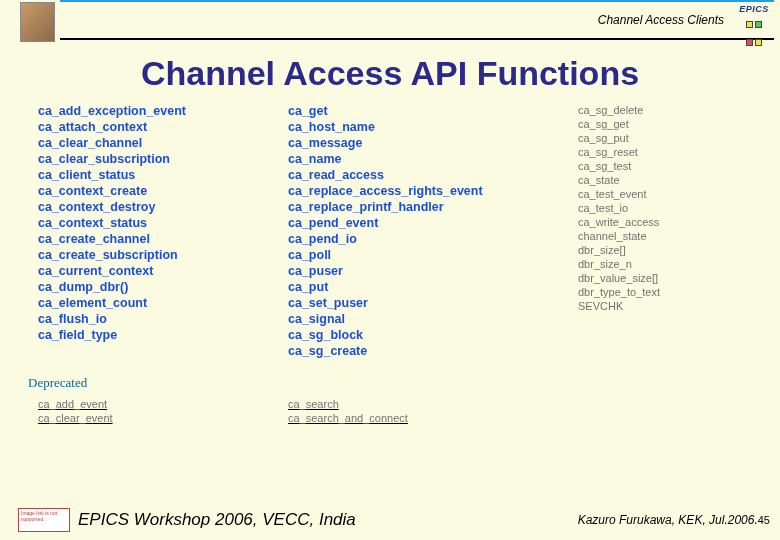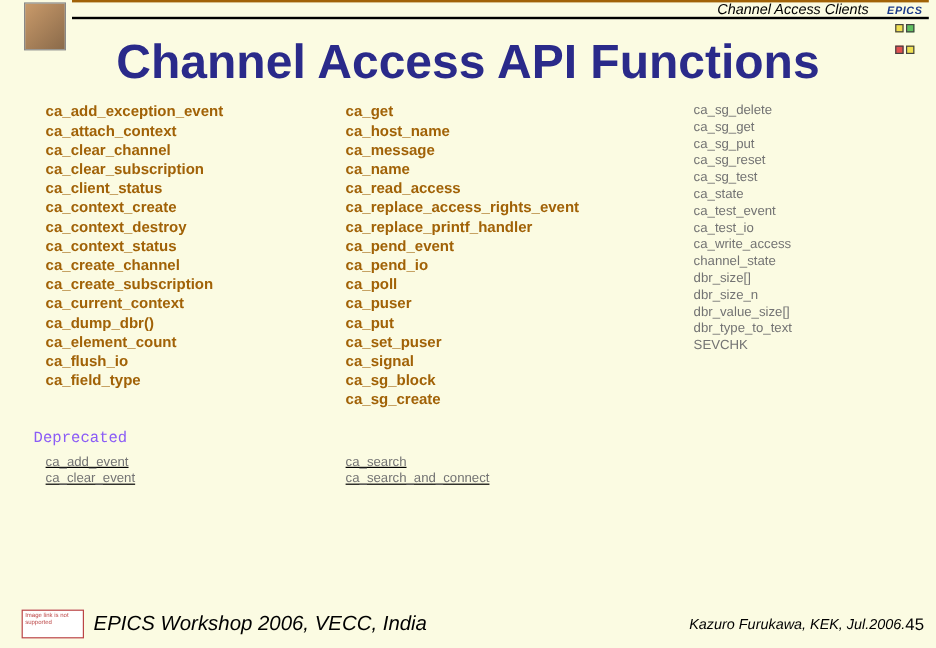--- a/index.html
+++ b/index.html
@@ -5,22 +5,22 @@
   * { margin: 0; padding: 0; box-sizing: border-box; }
   body {
     width: 780px;
     height: 540px;
     background: #fbfbe2;
     font-family: Arial, Helvetica, sans-serif;
     position: relative;
     overflow: hidden;
   }
   .header-bar {
-    height: 16px;
-    border-top: 2px solid #a16207;
+    height: 40px;
+    border-top: 2px solid #0ea5e9;
     border-bottom: 2px solid #000;
     background: #fbfbe2;
     display: flex;
     align-items: center;
     justify-content: flex-end;
     padding-right: 50px;
     margin-left: 60px;
     margin-right: 6px;
   }
   .header-title {
@@ -51,51 +51,51 @@
     color: #1a3a8a;
     letter-spacing: 0.5px;
   }
   .logo-ball { display:inline-block; width:7px; height:7px; border:1px solid #444; margin:0 1px; }
   .lb-y { background:#f0e050; }
   .lb-g { background:#60c060; }
   .lb-r { background:#e05050; }
   .slide-title {
     font-family: Arial, sans-serif;
     font-weight: bold;
-    font-size: 40px;
+    font-size: 34px;
     color: #2a2a8a;
     text-align: center;
     margin: 14px 0 10px;
   }
   .columns {
     display: flex;
     padding: 0 28px 0 38px;
     gap: 10px;
   }
   .col { display: flex; flex-direction: column; }
   .col1 { flex: 0 0 240px; }
   .col2 { flex: 0 0 280px; }
   .col3 { flex: 1; }
   .fn {
     font-family: Arial, sans-serif;
     font-weight: bold;
     font-size: 12.5px;
     line-height: 16px;
-    color: #a16207;
+    color: #1d4ed8;
   }
   .fn3 {
     font-family: Arial, sans-serif;
     font-size: 11px;
     line-height: 14px;
     color: #737373;
   }
   .deprecated-label {
-    font-family: Liberation Mono, monospace;
+    font-family: Liberation Serif, serif;
     font-size: 13px;
-    color: #8b5cf6;
+    color: #0369a1;
     margin: 16px 0 6px 28px;
   }
   .dep-columns {
     display: flex;
     padding: 0 28px 0 38px;
     gap: 10px;
     text-decoration: underline;
   }
   .footer {
     position: absolute;
@@ -124,21 +124,21 @@
     flex: 0 0 auto;
   }
   .footer-spacer { flex: 1; }
   .footer-right {
     font-style: italic;
     font-size: 12px;
     color: #000;
     margin-right: 0;
   }
   .page-num {
-    font-size: 14px;
+    font-size: 11px;
     color: #000;
   }
 </style>
 </head>
 <body>
 
 <div class="logo-left"></div>
 
 <div class="header-bar">
   <span class="header-title">Channel Access Clients</span>

